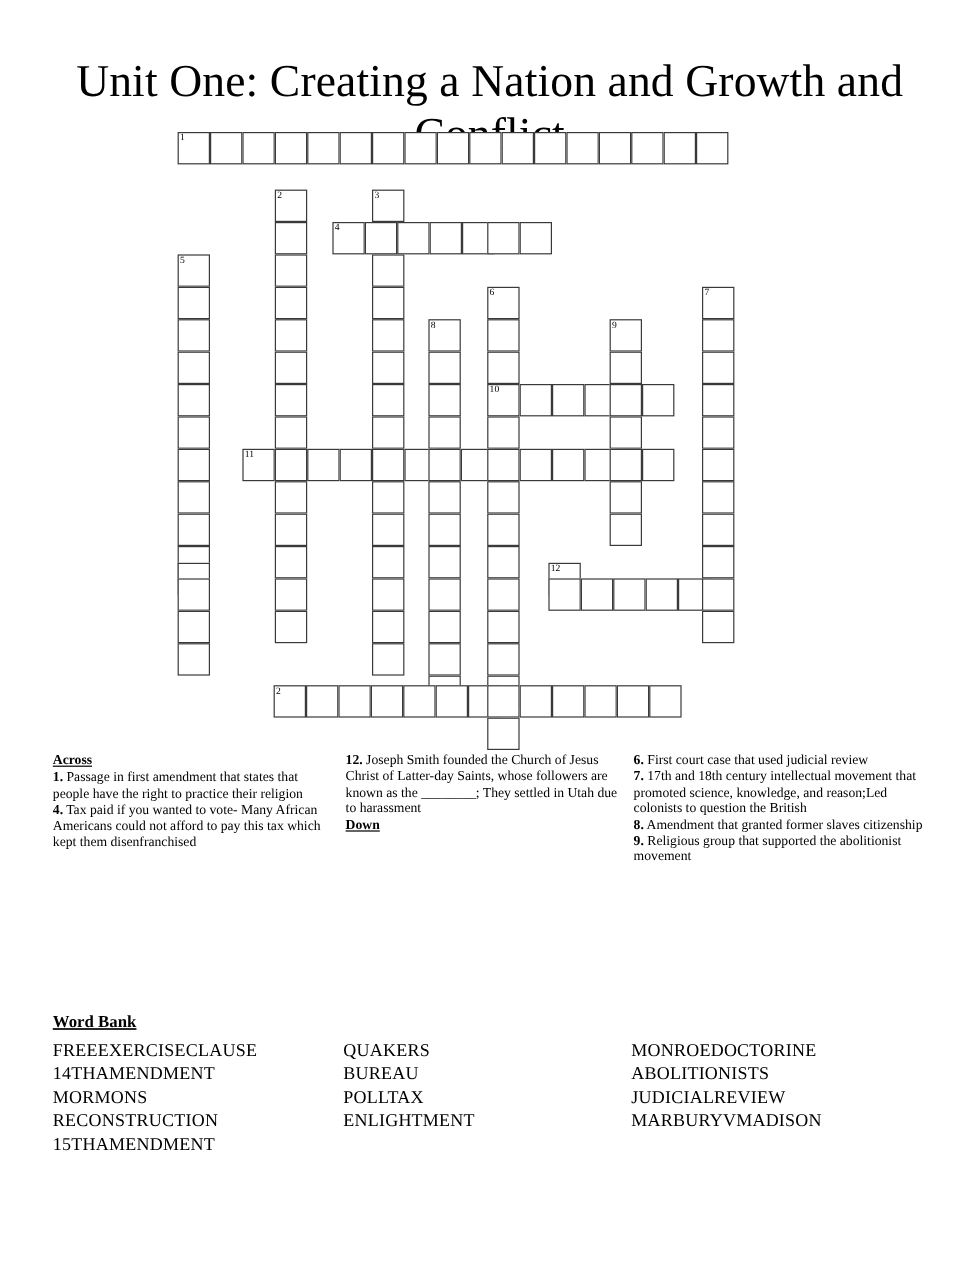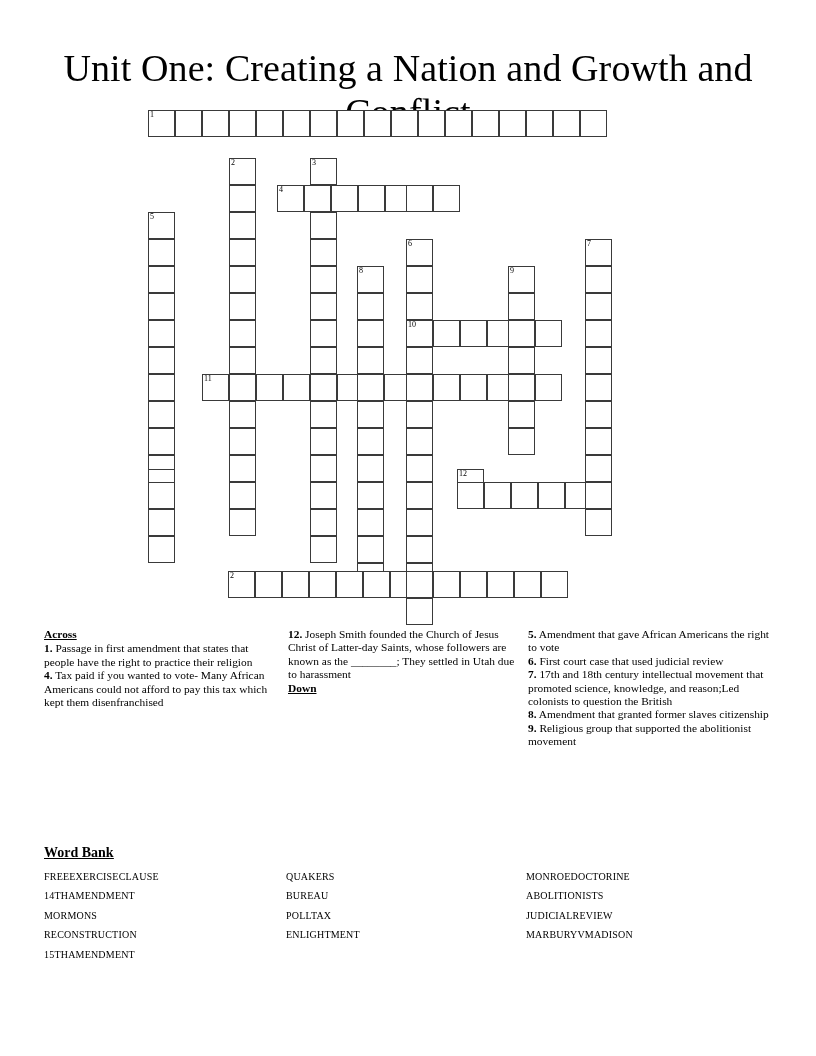--- a/index.html
+++ b/index.html
@@ -33,21 +33,21 @@
   .col-b{left:244px;width:228px;}
   .col-c{left:484px;width:252px;}
   .sec-head{font-weight:bold;text-decoration:underline;display:block;margin-bottom:1px;}
   .clue{display:block;}
   .clue b{font-weight:bold;}
 
   .wordbank{position:absolute;left:44px;top:845px;width:740px;text-decoration:underline;}
   .wb-title{font-weight:bold;text-decoration:underline;font-size:14px;
     font-family:"Liberation Serif", serif;display:block;margin-bottom:6px;}
   .wb-cols{position:relative;height:120px;}
-  .wb-col{position:absolute;top:0;font-size:10px;line-height:19.4px;
+  .wb-col{position:absolute;top:0;font-size:15px;line-height:19.4px;
     font-family:"Liberation Serif", serif;letter-spacing:.2px;}
   .wb-c1{left:0px;}
   .wb-c2{left:242px;}
   .wb-c3{left:482px;}
   .wb-item{display:block;white-space:nowrap;}
 </style>
 </head>
 <body>
 
 <div id="page">
@@ -229,21 +229,20 @@
     <div class="clue-col col-a">
         <span class="sec-head">Across</span>
         <span class="clue"><b>1.</b> Passage in first amendment that states that people have the right to practice their religion</span>
         <span class="clue"><b>4.</b> Tax paid if you wanted to vote- Many African Americans could not afford to pay this tax which kept them disenfranchised</span>
       </div>
     <div class="clue-col col-b">
         <span class="clue"><b>12.</b> Joseph Smith founded the Church of Jesus Christ of Latter-day Saints, whose followers are known as the ________; They settled in Utah due to harassment</span>
         <span class="sec-head">Down</span>
       </div>
     <div class="clue-col col-c">
-        <span class="clue"><b>5.</b> Amendment that gave African Americans the right to vote</span>
         <span class="clue"><b>6.</b> First court case that used judicial review</span>
         <span class="clue"><b>7.</b> 17th and 18th century intellectual movement that promoted science, knowledge, and reason;Led colonists to question the British</span>
         <span class="clue"><b>8.</b> Amendment that granted former slaves citizenship</span>
         <span class="clue"><b>9.</b> Religious group that supported the abolitionist movement</span>
       </div>
   </div>
 
   <div class="wordbank">
     <span class="wb-title">Word Bank</span>
     <div class="wb-cols">

